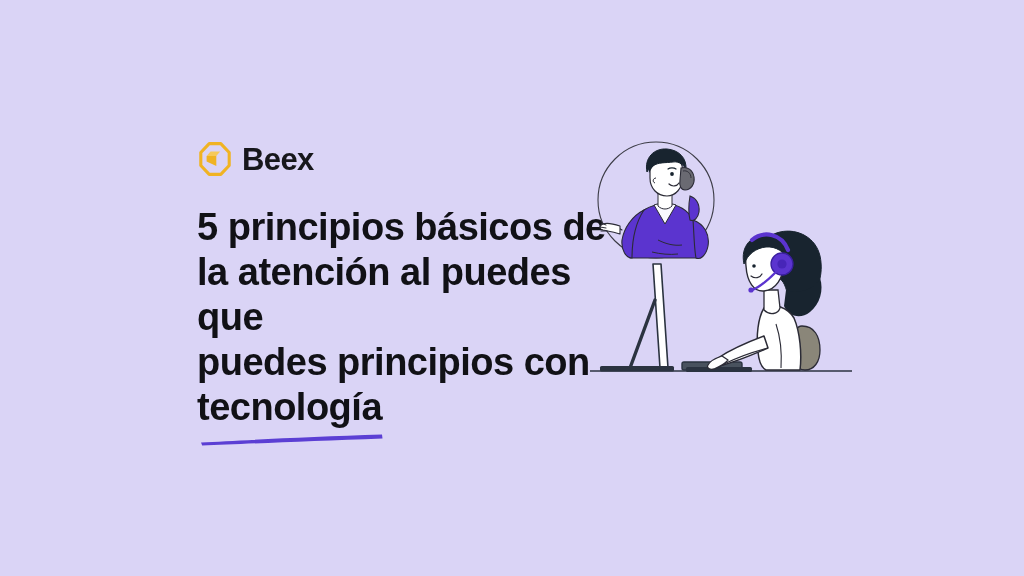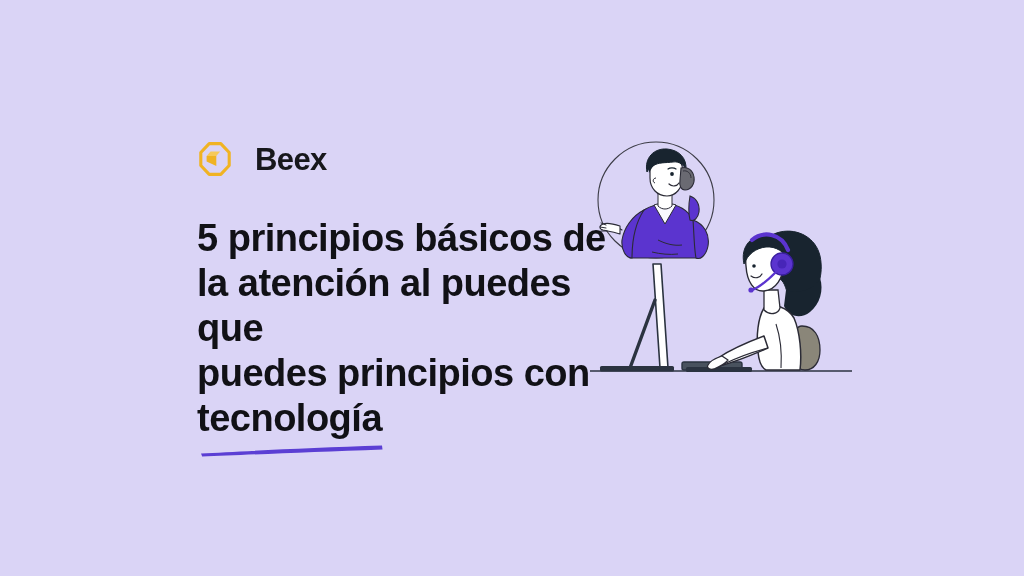--- a/index.html
+++ b/index.html
@@ -21,21 +21,21 @@
     box-sizing: border-box;
   }
 
   
   .brand {
     position: absolute;
     left: 197px;
     top: 141px;
     display: flex;
     align-items: center;
-    gap: 22px;
+    gap: 9px;
   }
   .brand-mark {
     width: 36px;
     height: 36px;
     display: block;
   }
   .brand-name {
     font-size: 31px;
     font-weight: 700;
     letter-spacing: -0.6px;
@@ -43,21 +43,20 @@
     line-height: 1;
     font-family: "Liberation Sans", sans-serif;
   }
 
   
   .headline-wrap {
     position: absolute;
     left: 197px;
     top: 205px;
     width: 420px;
-    margin-top: 11px;
   }
   .headline {
     margin: 0;
     font-size: 38px;
     line-height: 45px;
     font-weight: 700;
     letter-spacing: -0.5px;
     color: #111116;
     font-family: "Liberation Sans", sans-serif;
   }

